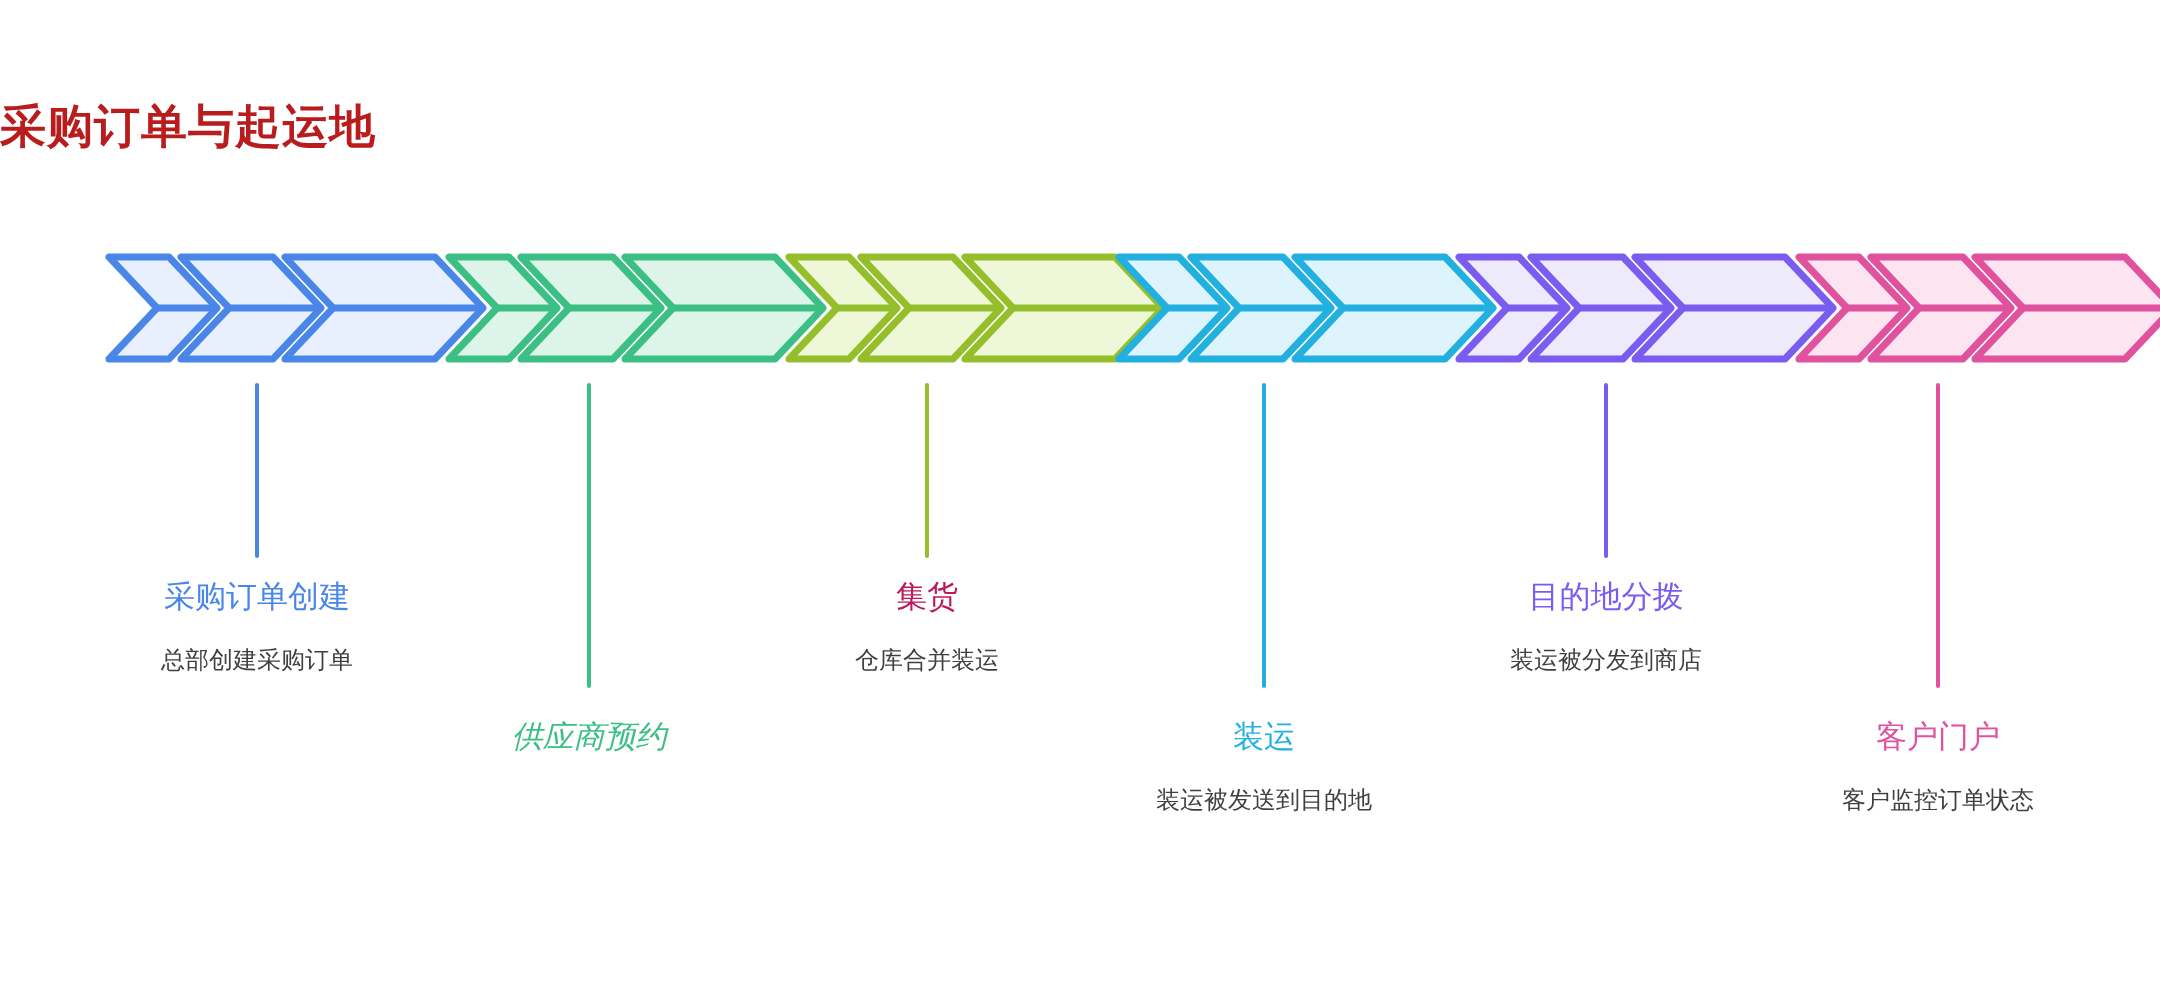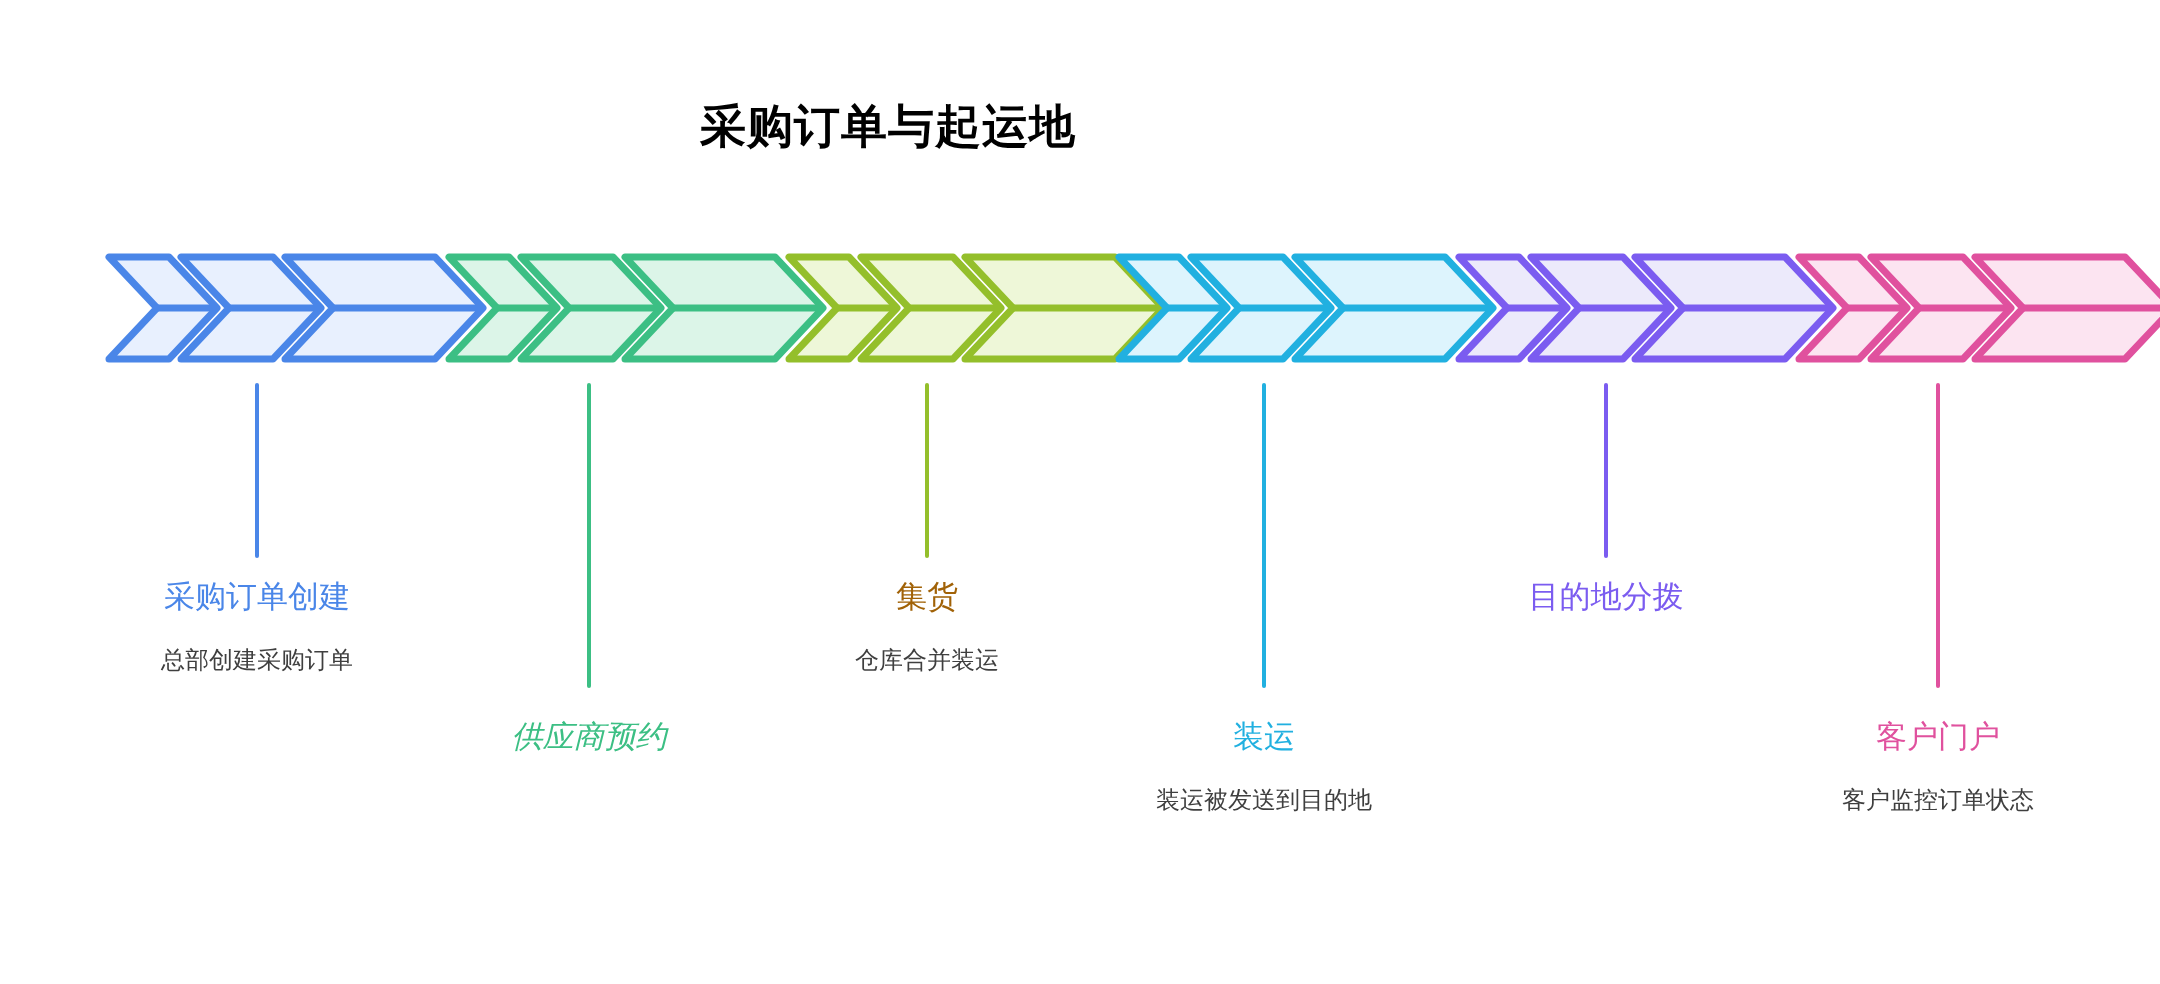--- a/index.html
+++ b/index.html
@@ -15,24 +15,24 @@
     font-family: "Liberation Sans", "DejaVu Sans", sans-serif;
     overflow: hidden;
   }
 
   
   #page-title {
     position: absolute;
     top: 96px;
     left: 0;
     width: 1776px;
-    text-align: center;
+    text-align: left;
     font-size: 46px;
     font-weight: bold;
-    color: #000000;
+    color: #b91c1c;
     letter-spacing: 1px;
     white-space: nowrap;
   }
 
   
   #steps {
     position: absolute;
     top: 0;
     left: 12px;
     width: 2160px;
@@ -127,21 +127,21 @@
             <path d="M 0 0 L 60 0 L 108 51 L 60 102 L 0 102 L 48 51 Z" transform="translate(0,0)" fill="#eef7d8" stroke="#94bf2b" stroke-width="7" stroke-linejoin="round"></path>
             <path d="M 48 51 L 108 51" stroke="#94bf2b" stroke-width="7" stroke-linecap="butt"></path>
             <path d="M 0 0 L 92 0 L 140 51 L 92 102 L 0 102 L 48 51 Z" transform="translate(72,0)" fill="#eef7d8" stroke="#94bf2b" stroke-width="7" stroke-linejoin="round"></path>
             <path d="M 120 51 L 212 51" stroke="#94bf2b" stroke-width="7" stroke-linecap="butt"></path>
             <path d="M 0 0 L 150 0 L 198 51 L 150 102 L 0 102 L 48 51 Z" transform="translate(176,0)" fill="#eef7d8" stroke="#94bf2b" stroke-width="7" stroke-linejoin="round"></path>
             <path d="M 224 51 L 374 51" stroke="#94bf2b" stroke-width="7" stroke-linecap="butt"></path>
           </svg>
         </div>
         <div class="connector" style="left: 913px; top: 383px; height: 175px; background: rgb(148, 191, 43);"></div>
         <div class="label-block" style="left: 655px; top: 578px;">
-          <div class="step-title" style="color: #a16207;">集货</div>
+          <div class="step-title" style="color: #be185d;">集货</div>
           <div class="step-desc">仓库合并装运</div>
         </div>
       </div>
       <div class="step" style="left: 0px;">
         <div class="chev-group" style="left: 1100px;">
           <svg width="388" height="116" viewBox="-7 -7 388 116">
             <path d="M 0 0 L 60 0 L 108 51 L 60 102 L 0 102 L 48 51 Z" transform="translate(0,0)" fill="#ddf4fd" stroke="#21b0e0" stroke-width="7" stroke-linejoin="round"></path>
             <path d="M 48 51 L 108 51" stroke="#21b0e0" stroke-width="7" stroke-linecap="butt"></path>
             <path d="M 0 0 L 92 0 L 140 51 L 92 102 L 0 102 L 48 51 Z" transform="translate(72,0)" fill="#ddf4fd" stroke="#21b0e0" stroke-width="7" stroke-linejoin="round"></path>
             <path d="M 120 51 L 212 51" stroke="#21b0e0" stroke-width="7" stroke-linecap="butt"></path>
@@ -162,20 +162,21 @@
             <path d="M 48 51 L 108 51" stroke="#7b5cf0" stroke-width="7" stroke-linecap="butt"></path>
             <path d="M 0 0 L 92 0 L 140 51 L 92 102 L 0 102 L 48 51 Z" transform="translate(72,0)" fill="#eceafb" stroke="#7b5cf0" stroke-width="7" stroke-linejoin="round"></path>
             <path d="M 120 51 L 212 51" stroke="#7b5cf0" stroke-width="7" stroke-linecap="butt"></path>
             <path d="M 0 0 L 150 0 L 198 51 L 150 102 L 0 102 L 48 51 Z" transform="translate(176,0)" fill="#eceafb" stroke="#7b5cf0" stroke-width="7" stroke-linejoin="round"></path>
             <path d="M 224 51 L 374 51" stroke="#7b5cf0" stroke-width="7" stroke-linecap="butt"></path>
           </svg>
         </div>
         <div class="connector" style="left: 1592px; top: 383px; height: 175px; background: rgb(123, 92, 240);"></div>
         <div class="label-block" style="left: 1334px; top: 578px;">
           <div class="step-title" style="color: rgb(123, 92, 240);">目的地分拨</div>
+          <div class="step-desc">装运被分发到商店</div>
         </div>
       </div>
       <div class="step" style="left: 0px;">
         <div class="chev-group" style="left: 1780px;">
           <svg width="388" height="116" viewBox="-7 -7 388 116">
             <path d="M 0 0 L 60 0 L 108 51 L 60 102 L 0 102 L 48 51 Z" transform="translate(0,0)" fill="#fce4f1" stroke="#e0519e" stroke-width="7" stroke-linejoin="round"></path>
             <path d="M 48 51 L 108 51" stroke="#e0519e" stroke-width="7" stroke-linecap="butt"></path>
             <path d="M 0 0 L 92 0 L 140 51 L 92 102 L 0 102 L 48 51 Z" transform="translate(72,0)" fill="#fce4f1" stroke="#e0519e" stroke-width="7" stroke-linejoin="round"></path>
             <path d="M 120 51 L 212 51" stroke="#e0519e" stroke-width="7" stroke-linecap="butt"></path>
             <path d="M 0 0 L 150 0 L 198 51 L 150 102 L 0 102 L 48 51 Z" transform="translate(176,0)" fill="#fce4f1" stroke="#e0519e" stroke-width="7" stroke-linejoin="round"></path>

